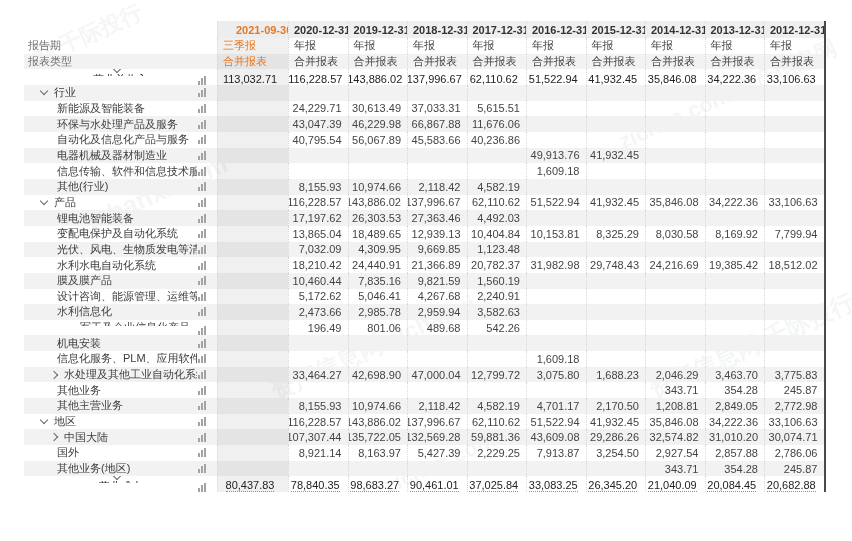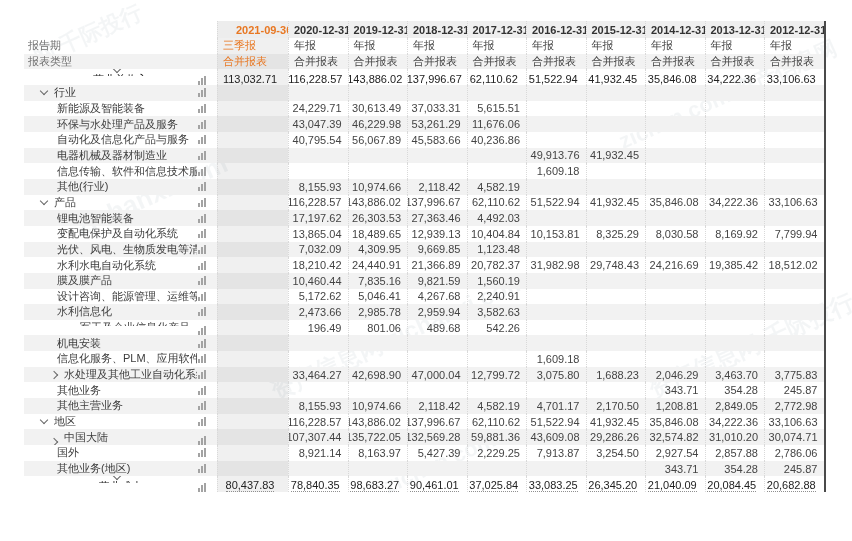--- a/index.html
+++ b/index.html
@@ -193,21 +193,21 @@
             </span>
           </div>
           <div class="cell c0"></div>
           <div class="cell">
             <span>43,047.39</span>
           </div>
           <div class="cell">
             <span>46,229.98</span>
           </div>
           <div class="cell">
-            <span>53,261.29</span>
+            <span>66,867.88</span>
           </div>
           <div class="cell">
             <span>11,676.06</span>
           </div>
           <div class="cell"></div>
           <div class="cell"></div>
           <div class="cell"></div>
           <div class="cell"></div>
           <div class="cell"></div>
         </div>
@@ -774,21 +774,21 @@
             <span>35,846.08</span>
           </div>
           <div class="cell">
             <span>34,222.36</span>
           </div>
           <div class="cell">
             <span>33,106.63</span>
           </div>
         </div>
         <div class="row stripe ">
-          <div class="labelcell" style="padding-left: 27px; align-items: flex-end;">
+          <div class="labelcell" style="padding-left: 27px;">
             <i class="chev right"></i>
             <span class="txt">中国大陆</span>
             <span class="bars">
               <i></i>
               <i></i>
               <i></i>
             </span>
           </div>
           <div class="cell c0"></div>
           <div class="cell">

